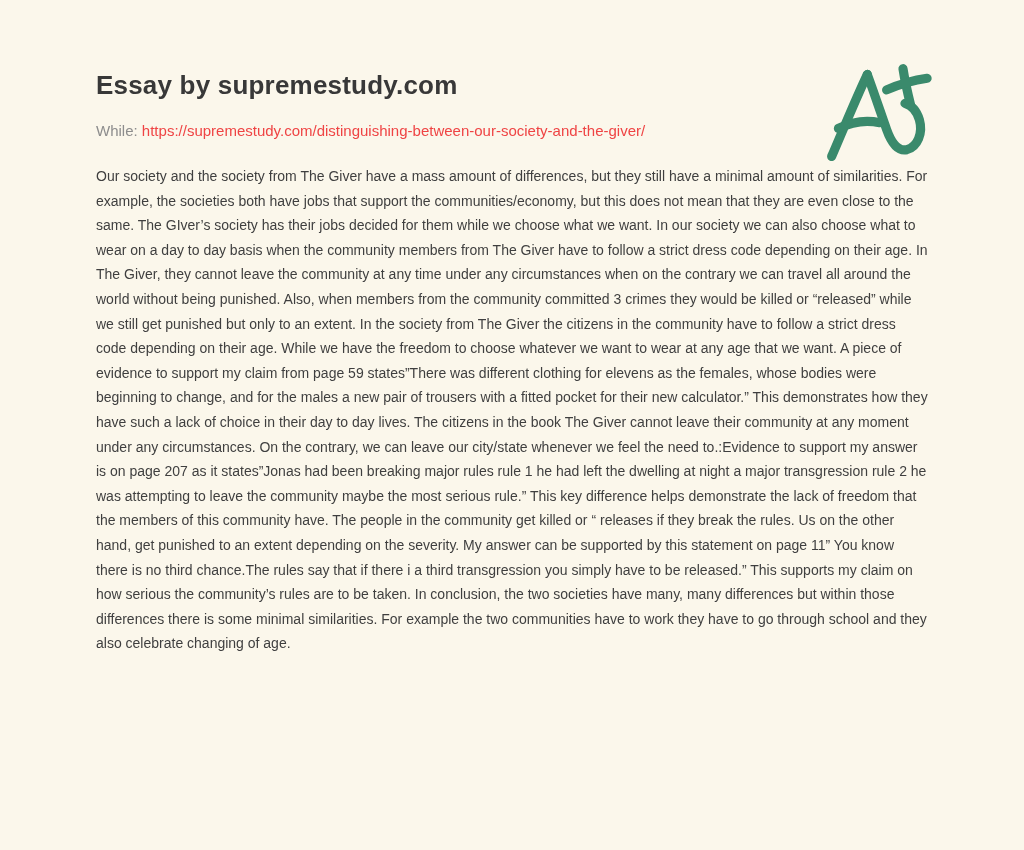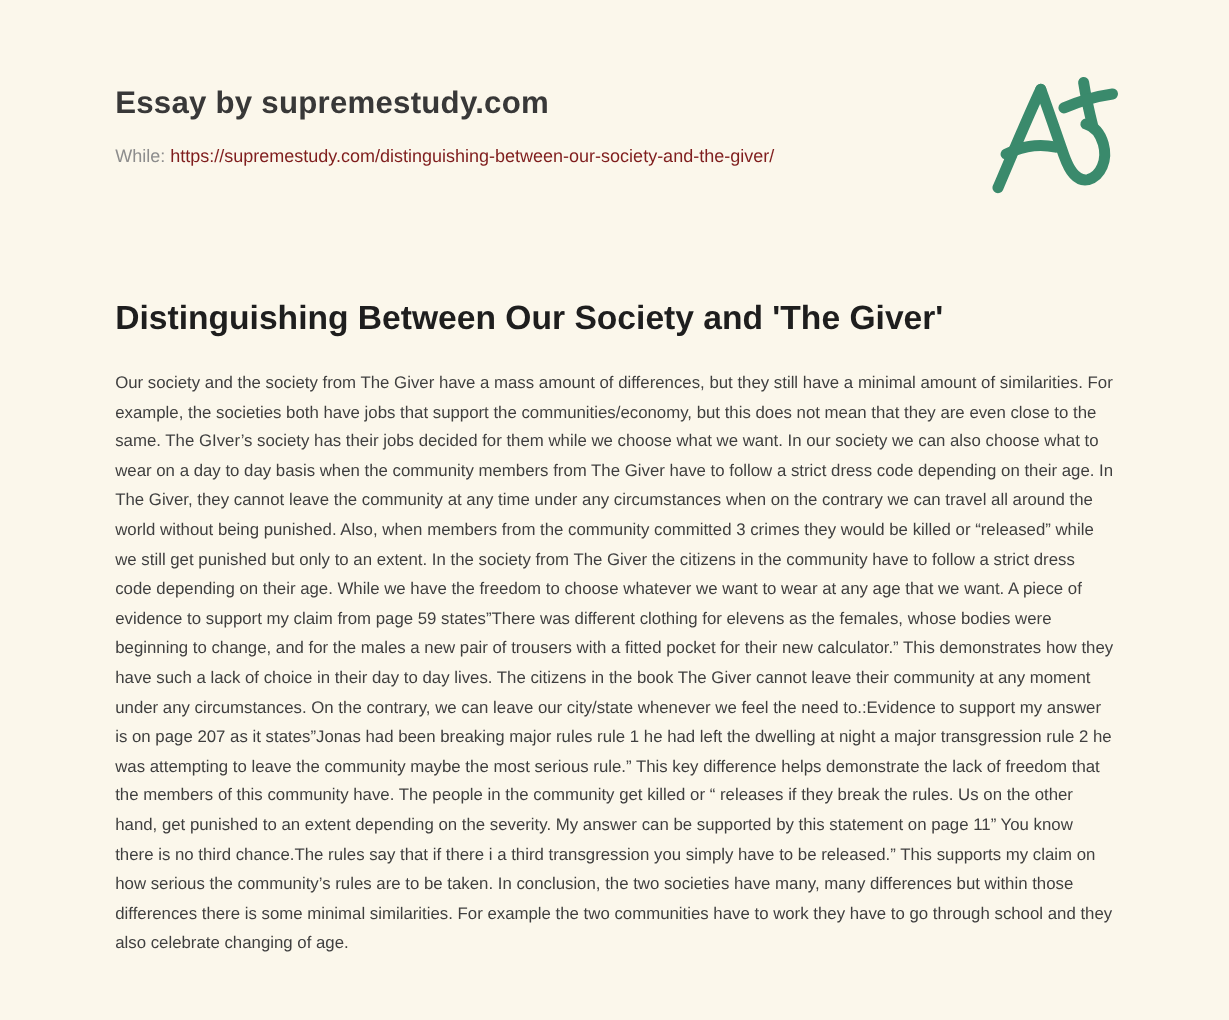--- a/index.html
+++ b/index.html
@@ -30,21 +30,21 @@
     font-weight: bold;
     color: #383838;
     letter-spacing: 0.2px;
   }
   .source-line {
     margin: 21px 0 0 0;
     font-size: 15px;
     color: #8d8d8d;
   }
   .source-line a {
-    color: #7f1d1d;
+    color: #ef4444;
     text-decoration: none;
     margin-top: 48px;
   }
   .logo {
     position: absolute;
     top: 60px;
     left: 818px;
     width: 116px;
     height: 108px;
   }
@@ -82,18 +82,17 @@
   <div class="content">
     <header>
       <h1 class="site-title">Essay by supremestudy.com</h1>
       <p class="source-line">
         <span>While:</span>
         <a href="#">https://supremestudy.com/distinguishing-between-our-society-and-the-giver/</a>
       </p>
     </header>
 
     <main>
-      <h2 class="essay-title">Distinguishing Between Our Society and 'The Giver'</h2>
       <p class="essay-body">Our society and the society from The Giver have a mass amount of differences, but they still have a minimal amount of similarities. For example, the societies both have jobs that support the communities/economy, but this does not mean that they are even close to the same. The GIver’s society has their jobs decided for them while we choose what we want. In our society we can also choose what to wear on a day to day basis when the community members from The Giver have to follow a strict dress code depending on their age. In The Giver, they cannot leave the community at any time under any circumstances when on the contrary we can travel all around the world without being punished. Also, when members from the community committed 3 crimes they would be killed or “released” while we still get punished but only to an extent. In the society from The Giver the citizens in the community have to follow a strict dress code depending on their age. While we have the freedom to choose whatever we want to wear at any age that we want. A piece of evidence to support my claim from page 59 states”There was different clothing for elevens as the females, whose bodies were beginning to change, and for the males a new pair of trousers with a fitted pocket for their new calculator.” This demonstrates how they have such a lack of choice in their day to day lives. The citizens in the book The Giver cannot leave their community at any moment under any circumstances. On the contrary, we can leave our city/state whenever we feel the need to.:Evidence to support my answer is on page 207 as it states”Jonas had been breaking major rules rule 1 he had left the dwelling at night a major transgression rule 2 he was attempting to leave the community maybe the most serious rule.” This key difference helps demonstrate the lack of freedom that the members of this community have. The people in the community get killed or “ releases if they break the rules. Us on the other hand, get punished to an extent depending on the severity. My answer can be supported by this statement on page 11” You know there is no third chance.The rules say that if there i a third transgression you simply have to be released.” This supports my claim on how serious the community’s rules are to be taken. In conclusion, the two societies have many, many differences but within those differences there is some minimal similarities. For example the two communities have to work they have to go through school and they also celebrate changing of age.</p>
     </main>
   </div>
 
 </div>
 
 </body></html>

